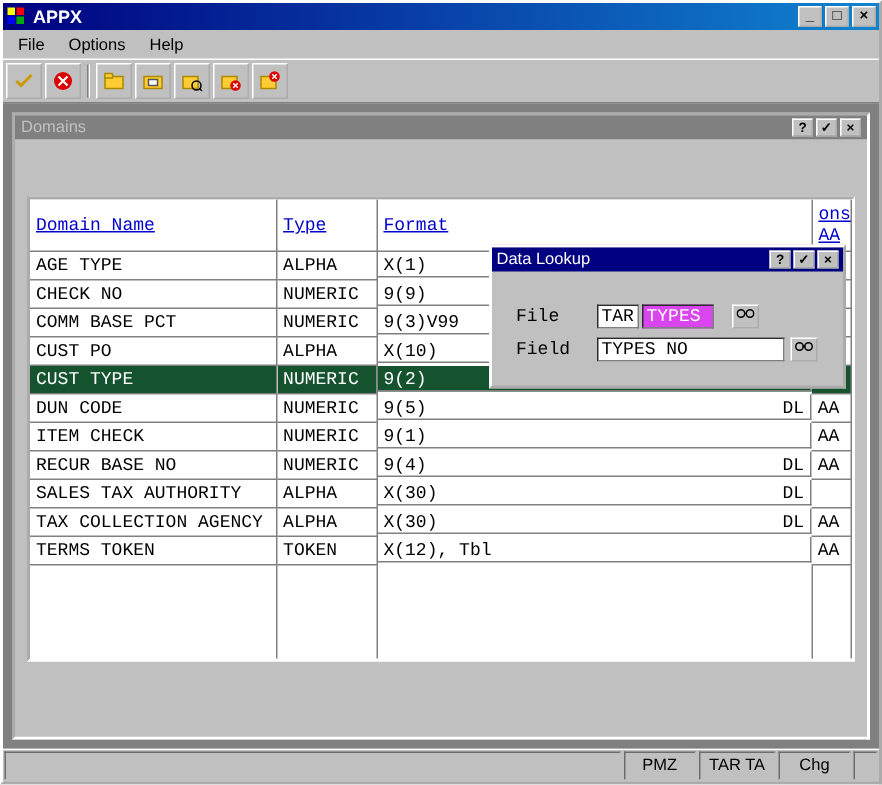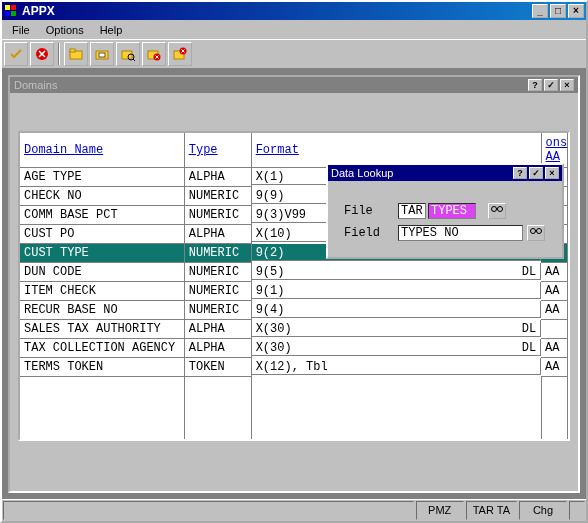--- a/index.html
+++ b/index.html
@@ -154,21 +154,21 @@
   }
   .grid td {
     padding: 2px 4px;
     border-right: 1px solid #808080;
     border-bottom: 1px solid #808080;
     height: 17px;
     white-space: nowrap;
     overflow: hidden;
   }
   .grid tr.selected td {
-    background: #0f766e;
+    background: #14532d;
     color: #fff;
   }
   .grid tr.filler td { border-bottom: none; height: auto; }
   .col-name { width: 162px; }
   .col-type { width: 66px; }
   .col-format { width: 286px; }
   .col-end { width: 26px; color: #000; }
 
   
   .lookup-win {
@@ -404,21 +404,21 @@
                   <td>NUMERIC</td>
                   <td style="display: flex; justify-content: space-between;">
                     <span>9(1)</span>
                     <span></span>
                   </td>
                   <td>AA</td>
                 </tr>
                 <tr>
                   <td>RECUR BASE NO</td>
                   <td>NUMERIC</td>
-                  <td style="display: flex; justify-content: space-between; flex-direction: column;">
+                  <td style="display: flex; justify-content: space-between;">
                     <span>9(4)</span>
                     <span>DL</span>
                   </td>
                   <td>AA</td>
                 </tr>
                 <tr>
                   <td>SALES TAX AUTHORITY</td>
                   <td>ALPHA</td>
                   <td style="display: flex; justify-content: space-between;">
                     <span>X(30)</span>

